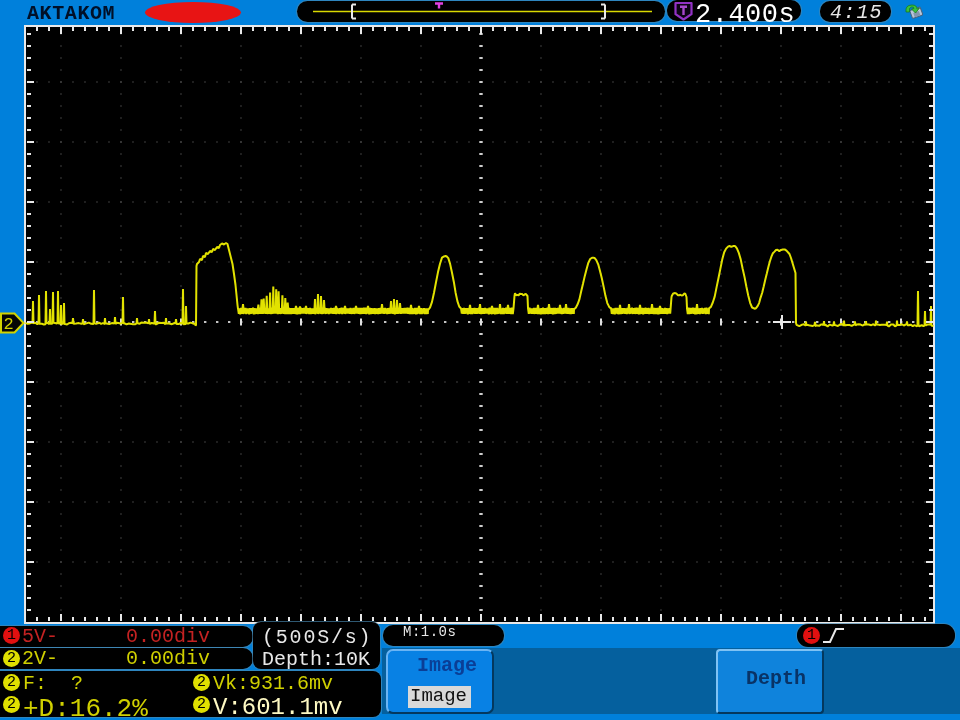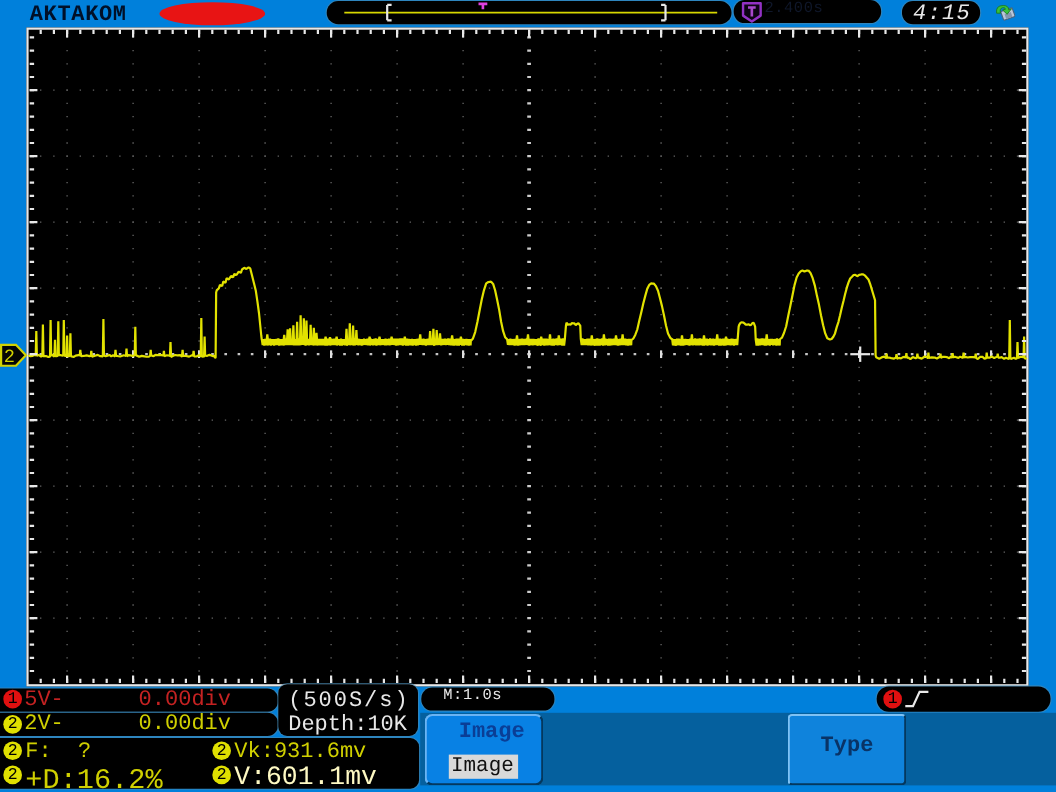--- a/index.html
+++ b/index.html
@@ -22,21 +22,21 @@
   <path d="M55 3.5 v14 M55 3.5 h4 M55 17.5 h4" stroke="#e8e8e8" stroke-width="2" fill="none"></path>
   <path d="M308 3.5 v14 M308 3.5 h-4 M308 17.5 h-4" stroke="#e8e8e8" stroke-width="2" fill="none"></path>
   <path d="M138 2.5 h8 M142 2.5 v5" stroke="#e040e0" stroke-width="2.4" fill="none"></path>
 </svg>
 
 <div class="pill" style="left:667px;top:0px;width:134px;height:21px;border-radius:10px;"></div>
 <svg class="abs" style="left:671px;top:0px;" width="25" height="23" viewBox="0 0 25 23">
   <path d="M4.5 3 h16 v11.2 l-8 5.3 l-8 -5.3 z" fill="#0c0414" stroke="#9232c4" stroke-width="2.2" stroke-linejoin="round"></path>
   <path d="M9 6.8 h7 M12.5 6.8 v8.2" stroke="#a848cc" stroke-width="2.4" fill="none"></path>
 </svg>
-<div class="t" style="left:695px;top:0px;font-size:14px;color:#0f172a;letter-spacing:0.5px;">2.400s</div>
+<div class="t" style="left:695px;top:0px;font-size:27px;color:#ffffff;letter-spacing:0.5px;">2.400s</div>
 
 <div class="pill" style="left:820px;top:1px;width:71px;height:21px;border-radius:10px;"></div>
 <div class="t" style="left:830px;top:1px;font-size:20px;color:#e8e8e8;letter-spacing:1.2px;font-style:italic;">4:15</div>
 
 <svg class="abs" style="left:903px;top:2px;" width="20" height="18" viewBox="0 0 20 18">
   <g transform="rotate(-20 10 9)">
     <rect x="7" y="7.5" width="11" height="8.5" rx="1" fill="#b9c6d9" stroke="#46627e" stroke-width="1"></rect>
     <rect x="9.5" y="11" width="6" height="4.5" fill="#8496ac"></rect>
   </g>
   <path d="M3 10 q-1 -7 6 -7 q5 0 5 4 l2.5 -1 l-4 5 l-4 -4 l2.5 -0.5 q0 -2 -2.5 -1.5 q-3 0.5 -2 5 z" fill="#38c23c" stroke="#1b7a1e" stroke-width="0.8"></path>
@@ -433,13 +433,13 @@
 <div class="abs" style="left:386px;top:649px;width:108px;height:65px;background:#0881e4;
      border-top:2px solid #6ab4f4;border-left:2px solid #6ab4f4;
      border-bottom:2px solid #04385e;border-right:2px solid #04385e;border-radius:7px;"></div>
 <div class="t" style="left:417px;top:654px;font-size:20px;color:#0a3e96;font-weight:bold;">Image</div>
 <div class="abs" style="left:408px;top:686px;width:63px;height:22px;background:#d9d9d9;"></div>
 <div class="t" style="left:410px;top:685px;font-size:19px;color:#101010;font-weight:normal;">Image</div>
 
 <div class="abs" style="left:716px;top:649px;width:108px;height:65px;background:#0f83dc;
      border-top:2px solid #7fc2f4;border-left:2px solid #7fc2f4;
      border-bottom:2px solid #04385e;border-right:2px solid #04385e;border-radius:4px;"></div>
-<div class="t" style="left:746px;top:667px;font-size:20px;color:#093366;font-weight:bold;">Type</div>
+<div class="t" style="left:746px;top:667px;font-size:20px;color:#093366;font-weight:bold;">Depth</div>
 
 </body></html>

